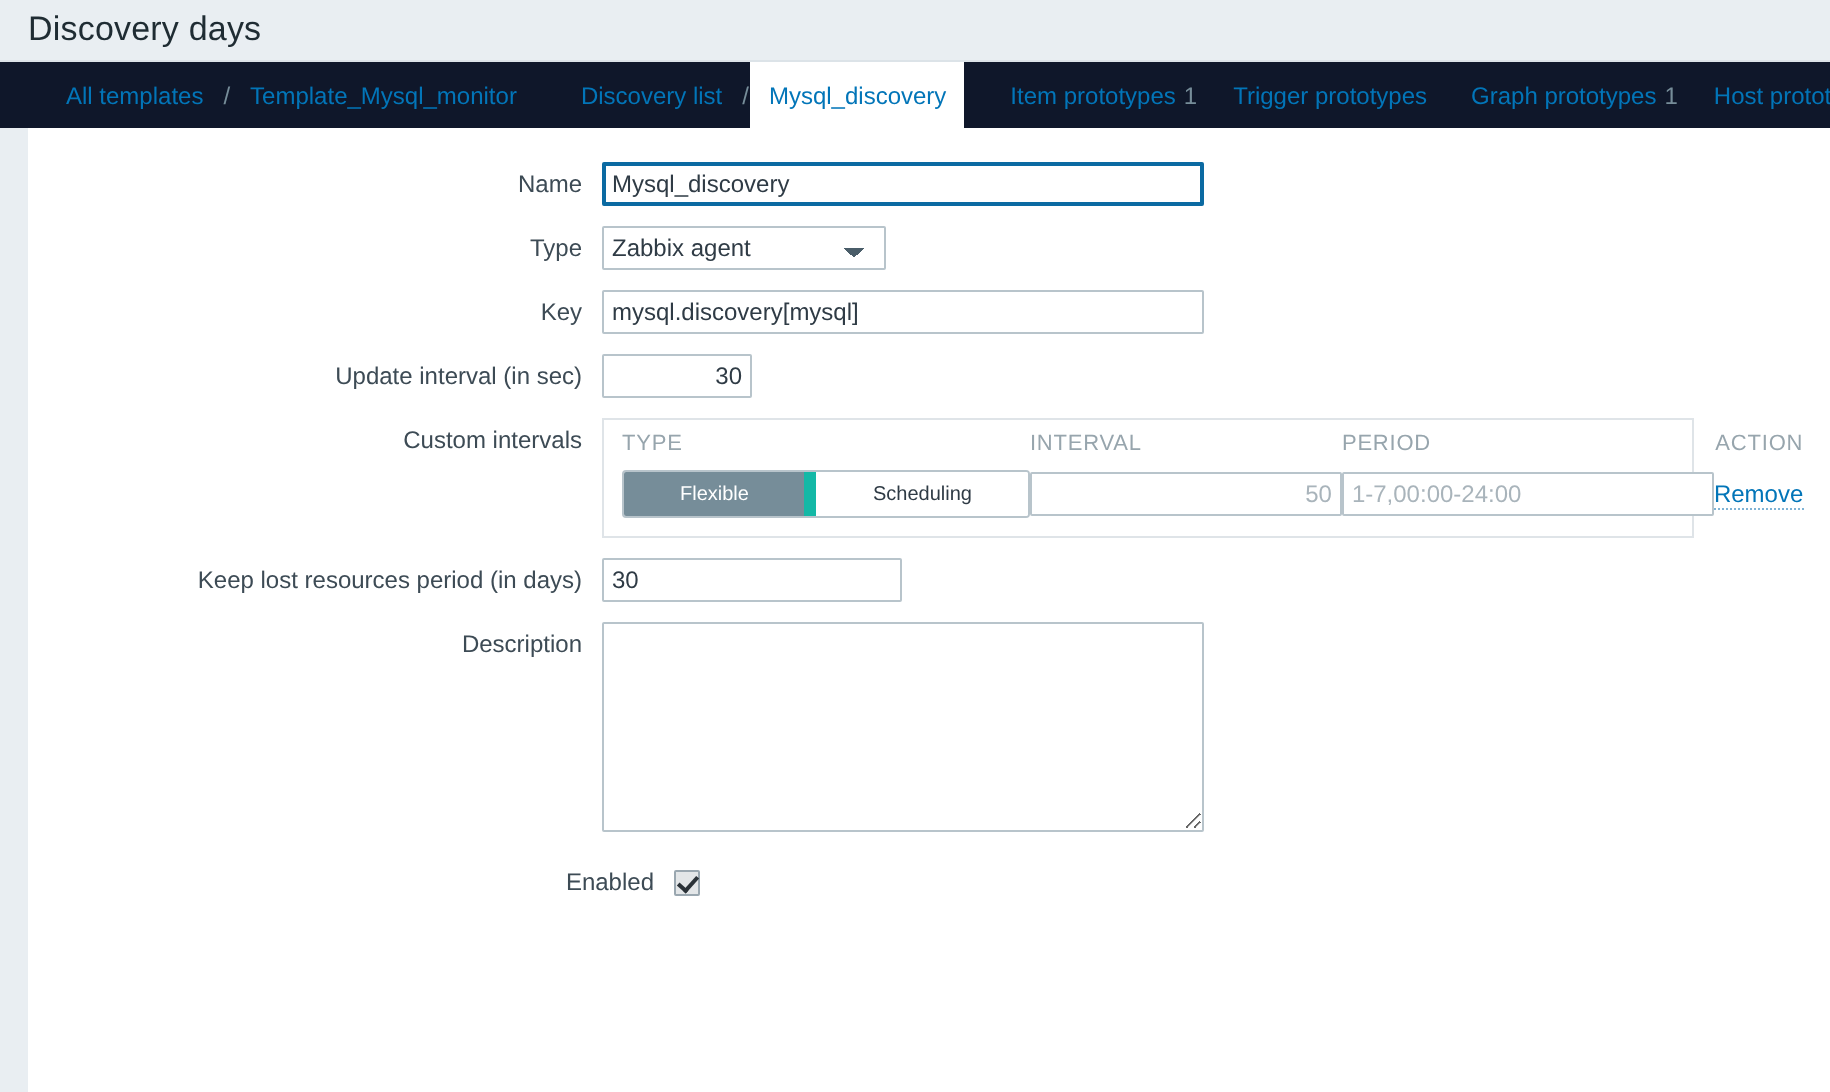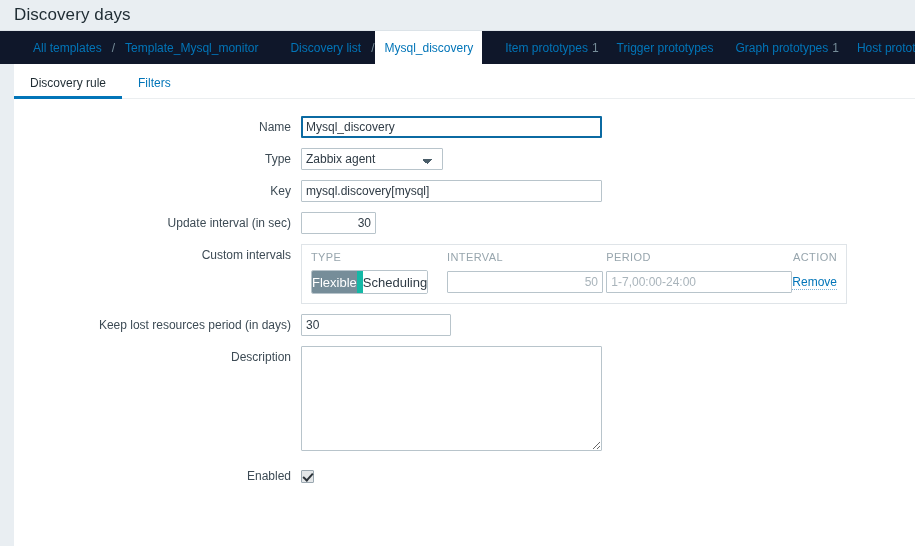--- a/index.html
+++ b/index.html
@@ -239,22 +239,22 @@
 
   .toggle-group {
     display: inline-flex;
     border: 1px solid #b8c4cb;
     border-radius: 2px;
     overflow: hidden;
     height: 22px;
   }
   .toggle-btn {
     font-family: "Liberation Sans", sans-serif;
-    font-size: 13px;
-    padding: 0 0;
+    font-size: 10px;
+    padding: 0 28px;
     height: 100%;
     display: inline-flex;
     align-items: center;
     background: #ffffff;
     color: #2f3b45;
     border: none;
     cursor: pointer;
     white-space: nowrap;
   }
   .toggle-btn.selected {
@@ -306,21 +306,21 @@
     content: "";
     position: absolute;
     left: 3px;
     top: 0px;
     width: 4px;
     height: 8px;
     border: solid #2b3238;
     border-width: 0 2px 2px 0;
     transform: rotate(42deg);
   }
-  .label-enabled { color: #3d4b55; }
+  .label-enabled { color: #3d4b55; margin-left: 36px; }
 </style>
 </head>
 <body>
 
 <div class="page-header">
   <span class="page-title">Discovery days</span>
 </div>
 
 <div class="nav-strip">
   <div class="nav-inner">
@@ -351,24 +351,20 @@
         <span class="nav-count"></span>
     </a>
   </div>
 </div>
 
 <div class="body-wrap">
   <div class="left-gutter"></div>
 
   <div class="content-area">
 
-    <div class="tabs">
-      <a class="tab active">Discovery rule</a>
-      <a class="tab">Filters</a>
-    </div>
 
     <div class="form">
 
       <div class="row">
         <div class="label">Name</div>
         <div class="field">
           <input type="text" class="w-name focused" value="Mysql_discovery" style="">
         </div>
       </div>
 

